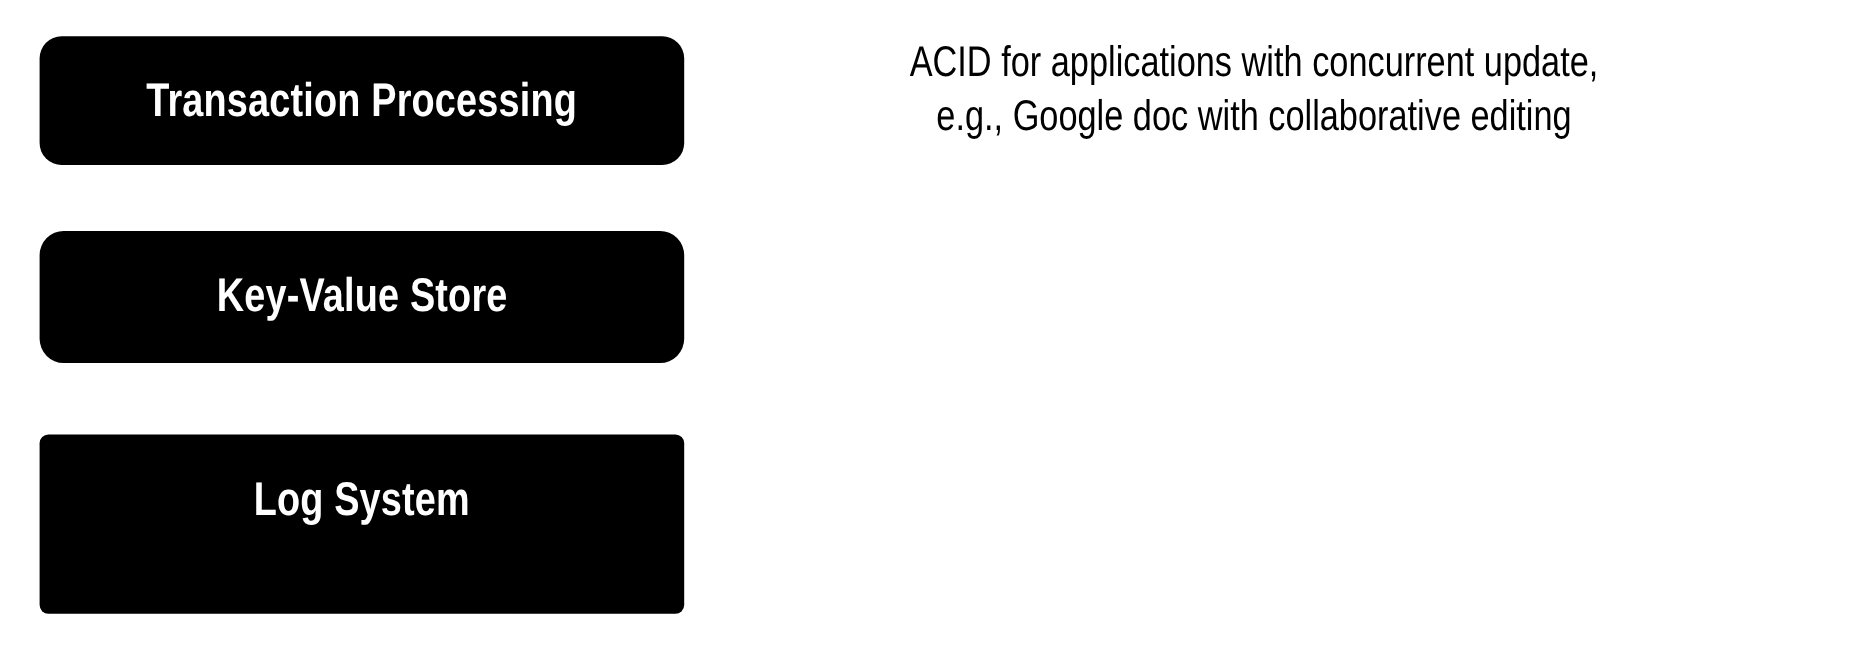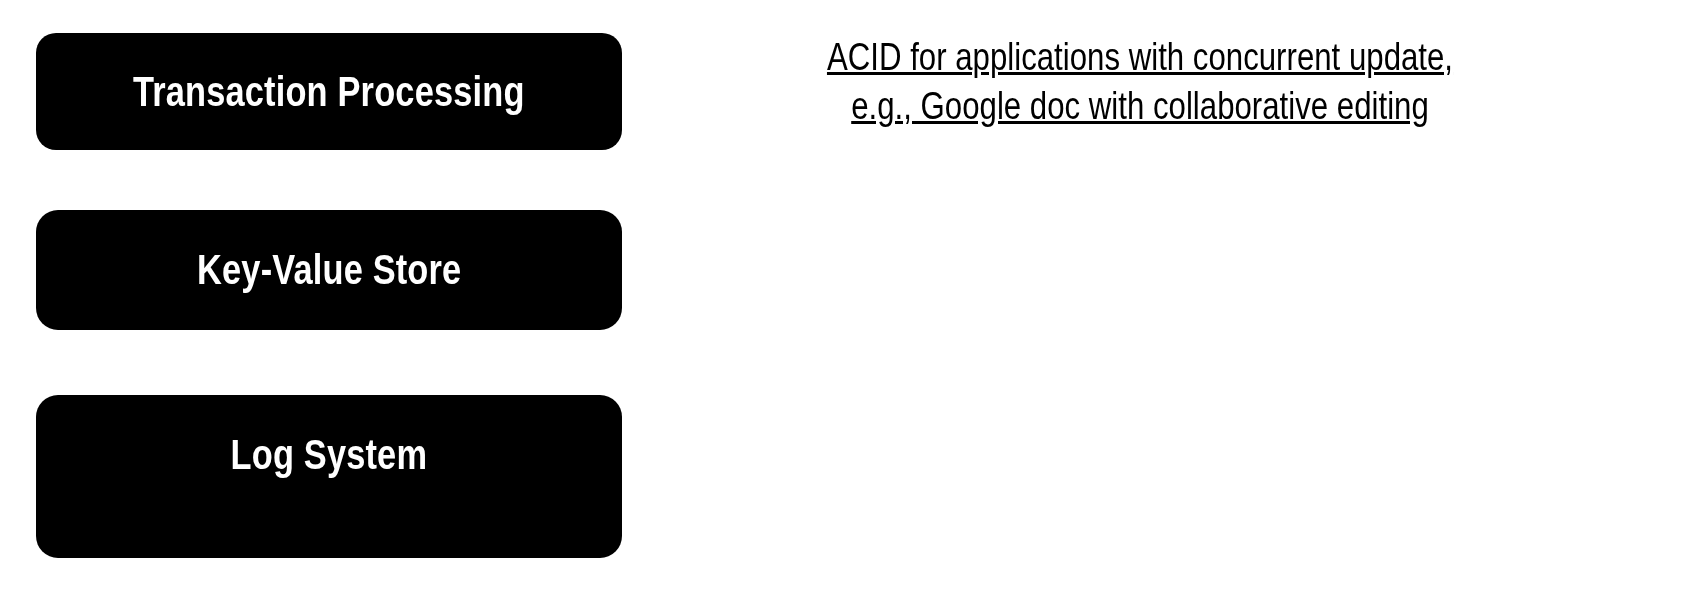--- a/index.html
+++ b/index.html
@@ -42,21 +42,21 @@
     width: 586px;
     background: #000000;
     border-radius: 22px;
     display: flex;
     align-items: center;
     justify-content: center;
     box-sizing: border-box;
   }
   .row-1 .pill { top: 0;  height: 117px; border-radius: 20px; }
   .row-2 .pill { top: 0;  height: 120px; }
-  .row-3 .pill { top: 0;  height: 163px; border-radius: 22px; }
+  .row-3 .pill { top: 0;  height: 163px; border-radius: 8px; }
 
   .pill-label {
     color: #ffffff;
     font-weight: bold;
     font-size: 43px;
     line-height: 1.05;
     letter-spacing: 0.2px;
     text-align: center;
     transform: scaleX(0.80);
     transform-origin: center center;
@@ -80,21 +80,21 @@
     font-weight: normal;
   }
   .desc-inner {
     display: block;
     transform: scaleX(0.80);
     transform-origin: center center;
     white-space: nowrap;
   }
   .desc-line { display: block; }
 
-  .row-1 .desc { top: -1px; text-decoration: underline; }
+  .row-1 .desc { top: -1px; }
   .row-2 .desc { top: -5px; }
   .row-3 .desc { top: 0px; }
 </style>
 </head>
 <body>
 
 <div class="canvas">
 
   <div class="row row-1">
     <div class="pill">

